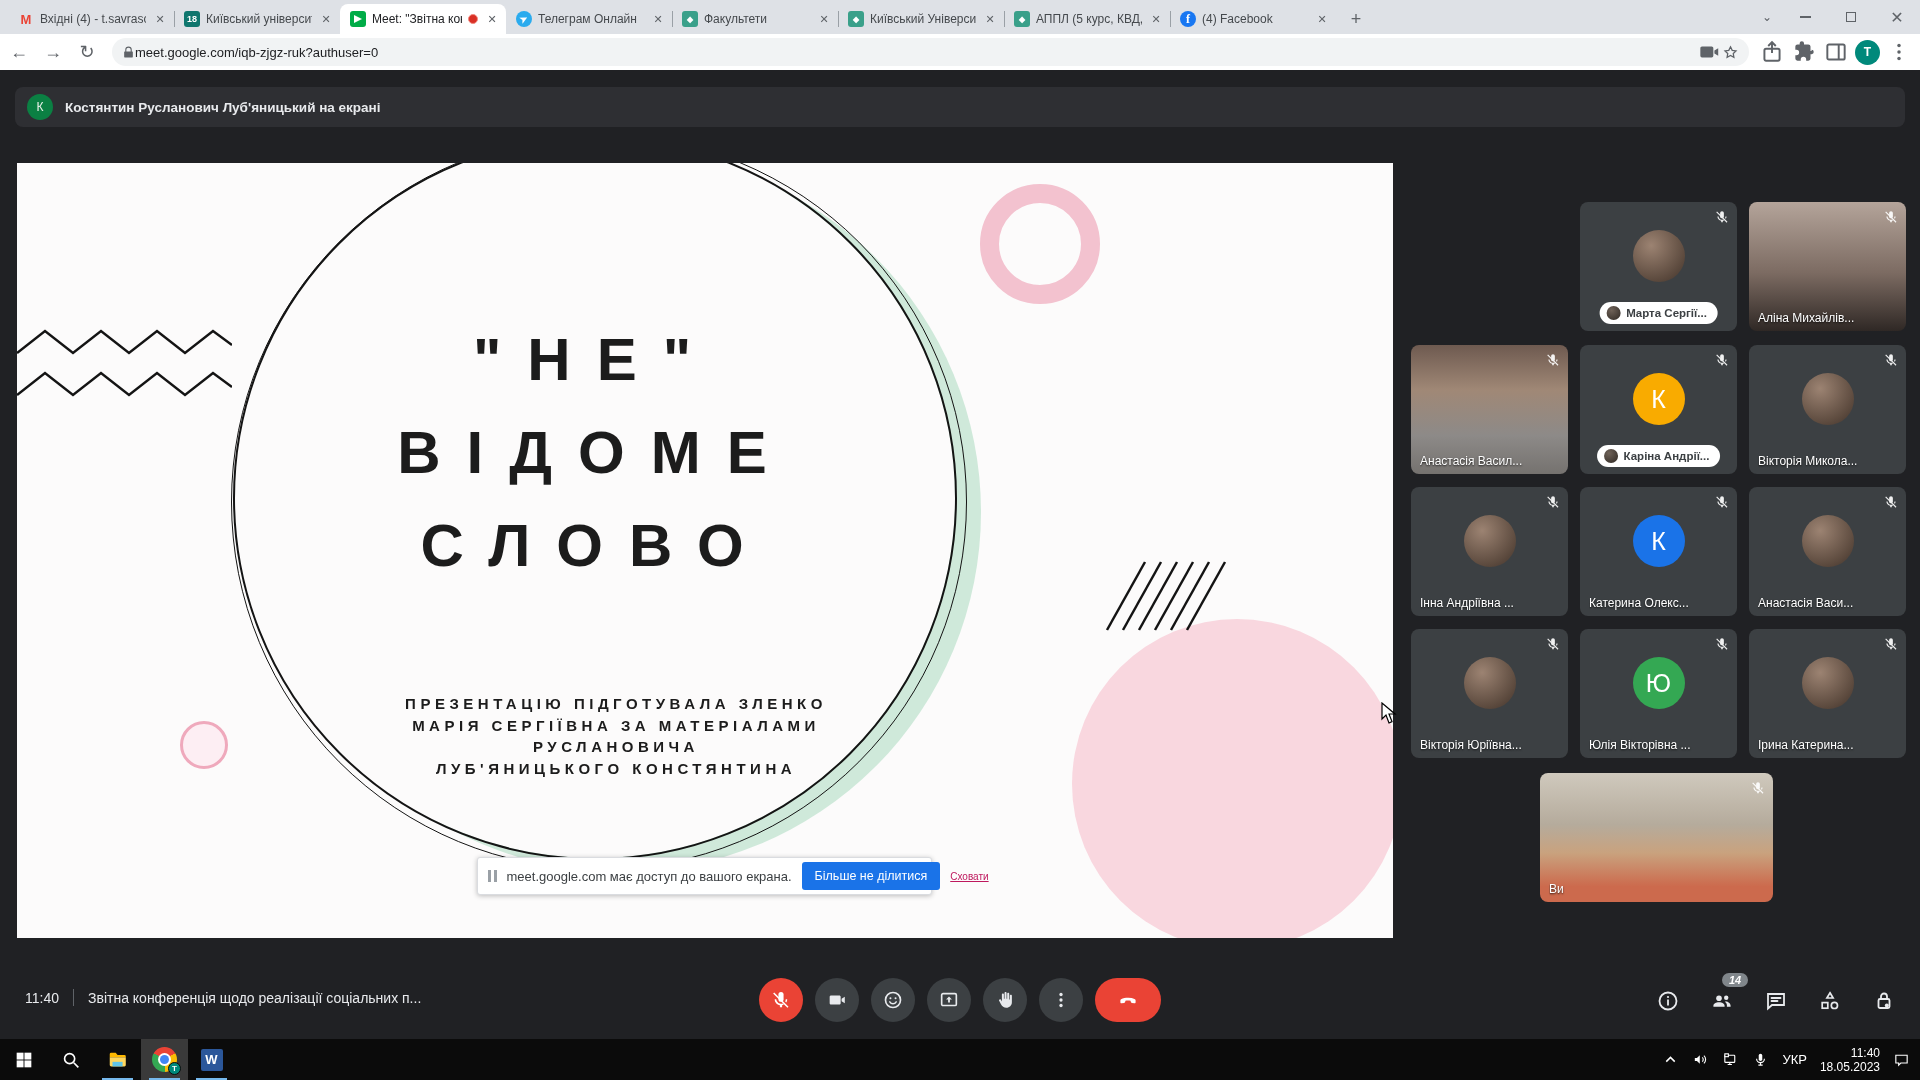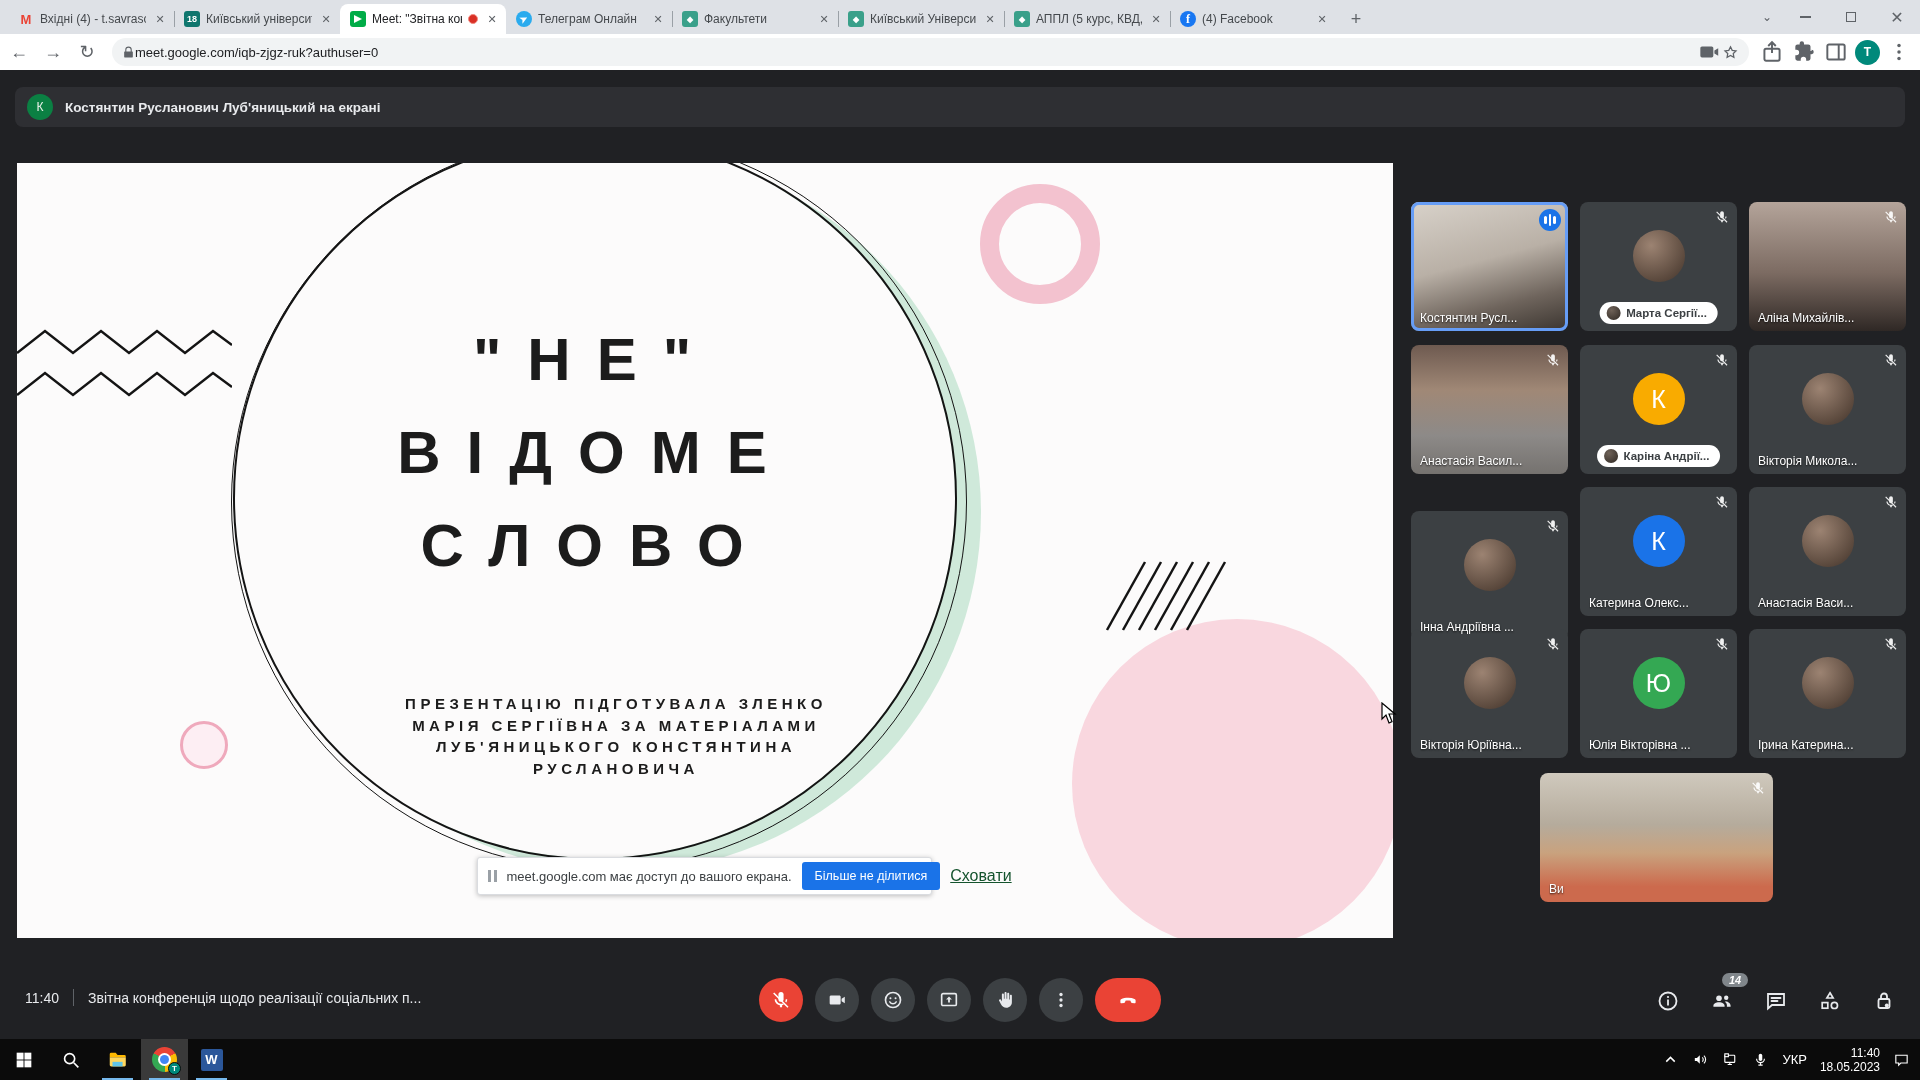--- a/index.html
+++ b/index.html
@@ -62,21 +62,21 @@
   .slide-title { position:absolute; left:238px; top:150px; width:680px; text-align:center; z-index:2; }
   .slide-title div { font-size:60px; font-weight:600; letter-spacing:26px; color:#1c1c1c; line-height:93px; white-space:nowrap; }
   .slide-sub { position:absolute; left:299px; top:530px; width:600px; text-align:center; z-index:2; }
   .slide-sub div { font-size:15px; font-weight:bold; letter-spacing:4.5px; color:#1c1c1c; line-height:21.5px; white-space:nowrap; }
 
   .share-note { position:absolute; left:460px; top:694px; width:455px; height:38px; background:#fff; border:1px solid #dadce0; border-radius:3px; box-shadow:0 1px 5px rgba(0,0,0,.25); display:flex; align-items:center; gap:10px; padding:0 10px; z-index:5; }
   .pause-bars { display:flex; gap:2.5px; }
   .pause-bars i { width:3px; height:12px; background:#9aa0a6; display:block; }
   .share-msg { font-size:13px; color:#3c4043; white-space:nowrap; }
   .stop-share-btn { background:#1a73e8; color:#fff; font-size:12.5px; font-weight:normal; border:none; border-radius:3px; padding:7px 13px; white-space:nowrap; font-family:inherit; }
-  .hide-link { font-size:16px; color:#14532d; text-decoration:underline; white-space:nowrap;text-align:right; }
+  .hide-link { font-size:10px; color:#be185d; text-decoration:underline; white-space:nowrap;text-align:right; }
 
   
   .tile { position:absolute; width:157px; height:129px; border-radius:8px; background:#3c4043; overflow:hidden; }
   .tile.speaking { outline:3px solid #669df6; outline-offset:-3px; }
   .tile-name { position:absolute; left:9px; bottom:6px; right:26px; color:#fff; font-size:12px; font-weight:500; white-space:nowrap; overflow:hidden; text-shadow:0 1px 2px rgba(0,0,0,.8); z-index:2; }
   .tile-pill { position:absolute; left:50%; transform:translateX(-50%); bottom:7px; background:#fff; border-radius:14px; padding:4px 11px 4px 7px; display:flex; align-items:center; gap:6px; z-index:2; }
   .tile-pill .pill-avatar { width:14px; height:14px; border-radius:50%; background:radial-gradient(circle at 35% 30%,#6f6258,#2e2823); }
   .tile-pill .pill-name { font-size:11.5px; font-weight:bold; color:#3c4043; white-space:nowrap; }
   .tile-mic { position:absolute; top:7px; right:7px; width:16px; height:16px; color:#fff; opacity:.92; z-index:2; }
   .tile-audio { position:absolute; top:7px; right:7px; width:22px; height:22px; border-radius:50%; background:#1a73e8; display:flex; align-items:center; justify-content:center; gap:2px; z-index:2; }
@@ -249,43 +249,35 @@
       </g>
     </svg>
     <div class="slide-title">
       <div>"НЕ"</div>
       <div>ВІДОМЕ</div>
       <div>СЛОВО</div>
     </div>
     <div class="slide-sub">
       <div>ПРЕЗЕНТАЦІЮ ПІДГОТУВАЛА ЗЛЕНКО</div>
       <div>МАРІЯ СЕРГІЇВНА ЗА МАТЕРІАЛАМИ</div>
+      <div>РУСЛАНОВИЧА</div>
       <div>ЛУБ'ЯНИЦЬКОГО КОНСТЯНТИНА</div>
-      <div>РУСЛАНОВИЧА</div>
     </div>
     <div class="share-note">
       <span class="pause-bars">
           <i></i>
           <i></i>
         </span>
       <span class="share-msg">meet.google.com має доступ до вашого екрана.</span>
       <button class="stop-share-btn">Більше не ділитися</button>
       <span class="hide-link">Сховати</span>
     </div>
   </div>
 
   <div id="rail" style="position:absolute;inset:0;pointer-events:none;">
-      <div class="tile speaking scene-bright" style="pointer-events: auto; left: 1411px; top: 132px;">
-        <div class="tile-audio">
-          <i style="height: 8px;"></i>
-          <i style="height: 12px;"></i>
-          <i style="height: 8px;"></i>
-        </div>
-        <span class="tile-name">Костянтин Русл...</span>
-      </div>
       <div class="tile" style="pointer-events: auto; left: 1580px; top: 132px;">
         <div class="center-avatar photo"></div>
         <span class="tile-mic"><svg viewBox="0 0 24 24" fill="currentColor">
             <path d="M12 14a2.8 2.8 0 0 0 2.8-2.8V6A2.8 2.8 0 0 0 9.2 6v5.2A2.8 2.8 0 0 0 12 14z"></path>
             <path d="M17.2 11.2h1.6a6.8 6.8 0 0 1-1 3.5l-1.2-1.2c.4-.7.6-1.5.6-2.3zM6.8 11.2H5.1c0 3.3 2.5 6 5.7 6.5V20h2.4v-2.3c.7-.1 1.3-.3 1.9-.6l-1.3-1.3a5.2 5.2 0 0 1-7-4.6z"></path>
             <path d="M4.6 3.7 20.2 19.3l-1.2 1.2L3.4 4.9z"></path>
           </svg></span>
         <div class="tile-pill">
           <span class="pill-avatar"></span>
           <span class="pill-name">Марта Сергії...</span>
@@ -321,21 +313,21 @@
       </div>
       <div class="tile" style="pointer-events: auto; left: 1749px; top: 275px;">
         <div class="center-avatar photo"></div>
         <span class="tile-mic"><svg viewBox="0 0 24 24" fill="currentColor">
             <path d="M12 14a2.8 2.8 0 0 0 2.8-2.8V6A2.8 2.8 0 0 0 9.2 6v5.2A2.8 2.8 0 0 0 12 14z"></path>
             <path d="M17.2 11.2h1.6a6.8 6.8 0 0 1-1 3.5l-1.2-1.2c.4-.7.6-1.5.6-2.3zM6.8 11.2H5.1c0 3.3 2.5 6 5.7 6.5V20h2.4v-2.3c.7-.1 1.3-.3 1.9-.6l-1.3-1.3a5.2 5.2 0 0 1-7-4.6z"></path>
             <path d="M4.6 3.7 20.2 19.3l-1.2 1.2L3.4 4.9z"></path>
           </svg></span>
         <span class="tile-name">Вікторія Микола...</span>
       </div>
-      <div class="tile" style="pointer-events: auto; left: 1411px; top: 417px; margin-top: 24px;">
+      <div class="tile" style="pointer-events: auto; left: 1411px; top: 417px;">
         <div class="center-avatar photo"></div>
         <span class="tile-mic"><svg viewBox="0 0 24 24" fill="currentColor">
             <path d="M12 14a2.8 2.8 0 0 0 2.8-2.8V6A2.8 2.8 0 0 0 9.2 6v5.2A2.8 2.8 0 0 0 12 14z"></path>
             <path d="M17.2 11.2h1.6a6.8 6.8 0 0 1-1 3.5l-1.2-1.2c.4-.7.6-1.5.6-2.3zM6.8 11.2H5.1c0 3.3 2.5 6 5.7 6.5V20h2.4v-2.3c.7-.1 1.3-.3 1.9-.6l-1.3-1.3a5.2 5.2 0 0 1-7-4.6z"></path>
             <path d="M4.6 3.7 20.2 19.3l-1.2 1.2L3.4 4.9z"></path>
           </svg></span>
         <span class="tile-name">Інна Андріївна ...</span>
       </div>
       <div class="tile" style="pointer-events: auto; left: 1580px; top: 417px;">
         <div class="center-avatar" style="background: rgb(26, 115, 232);">К</div>

